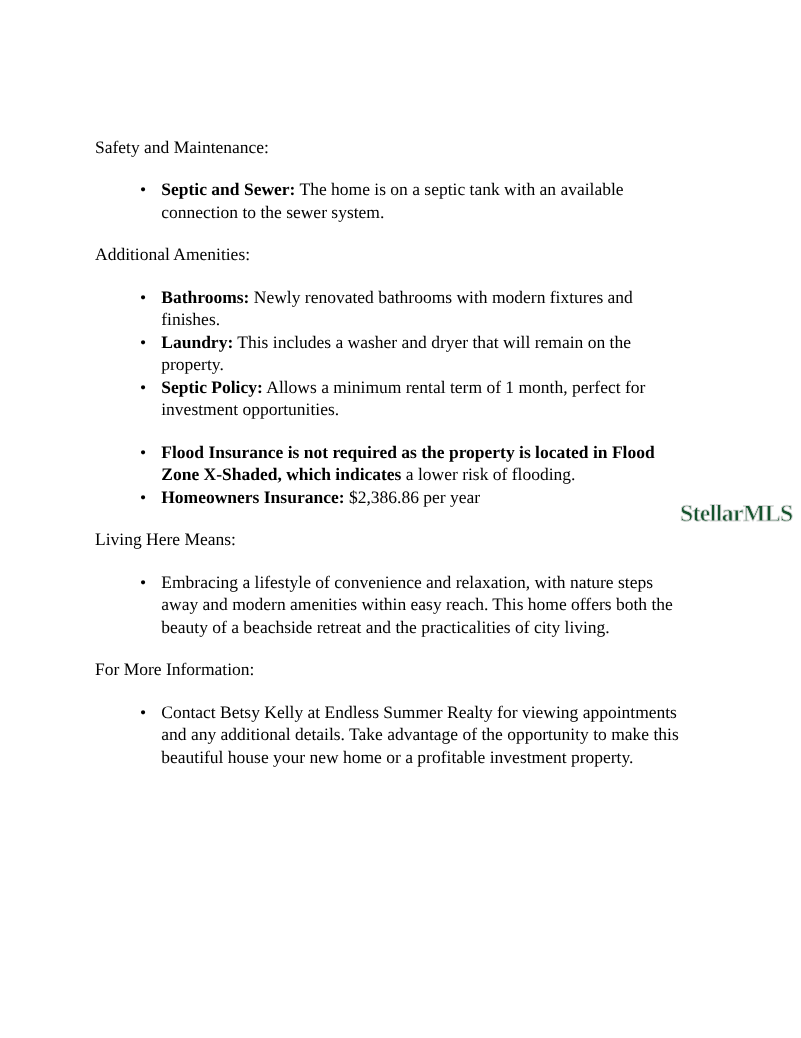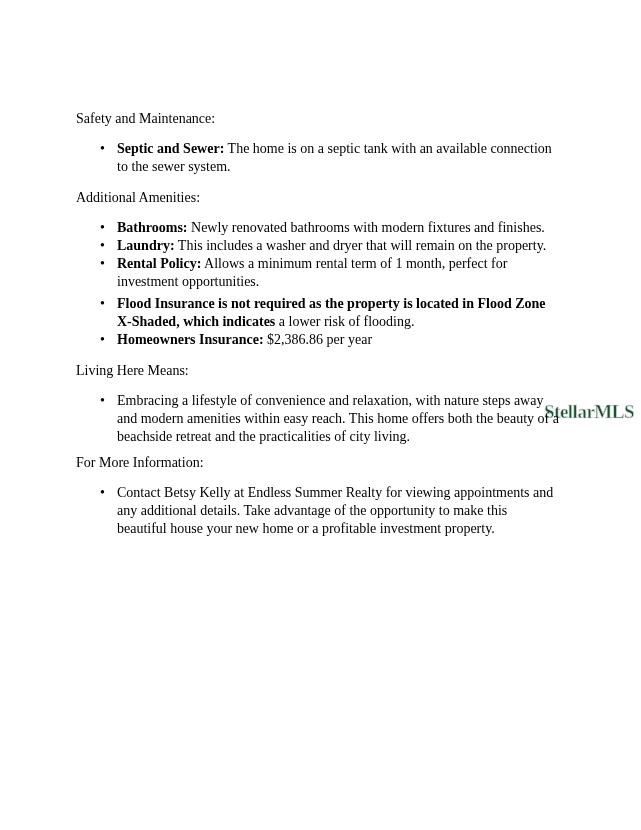--- a/index.html
+++ b/index.html
@@ -22,21 +22,21 @@
   .content {
     padding: 110px 78px 0 76px;
   }
   .doc-section .heading {
     font-weight: normal;
     margin: 13px 0 12px 0;
   }
   .doc-section:first-child .heading { margin-top: 0; }
   .doc-section:last-child .heading { margin-top: 8px; }
   .bullets {
-    margin: 4px;
+    margin: 16px;
     padding: 0;
     list-style: none;
   }
   .bullet-item {
     position: relative;
     padding-left: 37px;
   }
   .bullet-item::before {
     content: "\2022";
     position: absolute;
@@ -71,21 +71,21 @@
 </ul>
   </section>
 
   <section class="doc-section">
     <div class="heading">Additional Amenities:</div>
     <ul class="bullets">
   <li class="bullet-item"><span class="bold-lead">Bathrooms:</span><span class="bullet-text"> Newly renovated bathrooms with modern fixtures and finishes.</span></li>
 
   <li class="bullet-item"><span class="bold-lead">Laundry:</span><span class="bullet-text"> This includes a washer and dryer that will remain on the property.</span></li>
 
-  <li class="bullet-item"><span class="bold-lead">Rental Policy:</span><span class="bullet-text"> Allows a minimum rental term of 1 month, perfect for investment opportunities.</span></li>
+  <li class="bullet-item"><span class="bold-lead">Septic Policy:</span><span class="bullet-text"> Allows a minimum rental term of 1 month, perfect for investment opportunities.</span></li>
 </ul>
   </section>
 
   <section class="doc-section">
     <ul class="bullets">
   <li class="bullet-item"><span class="bold-lead">Flood Insurance is not required as the property is located in Flood Zone X-Shaded, which indicates</span><span class="bullet-text"> a lower risk of flooding.</span></li>
 
   <li class="bullet-item"><span class="bold-lead">Homeowners Insurance:</span><span class="bullet-text"> $2,386.86 per year</span></li>
 </ul>
   </section>

